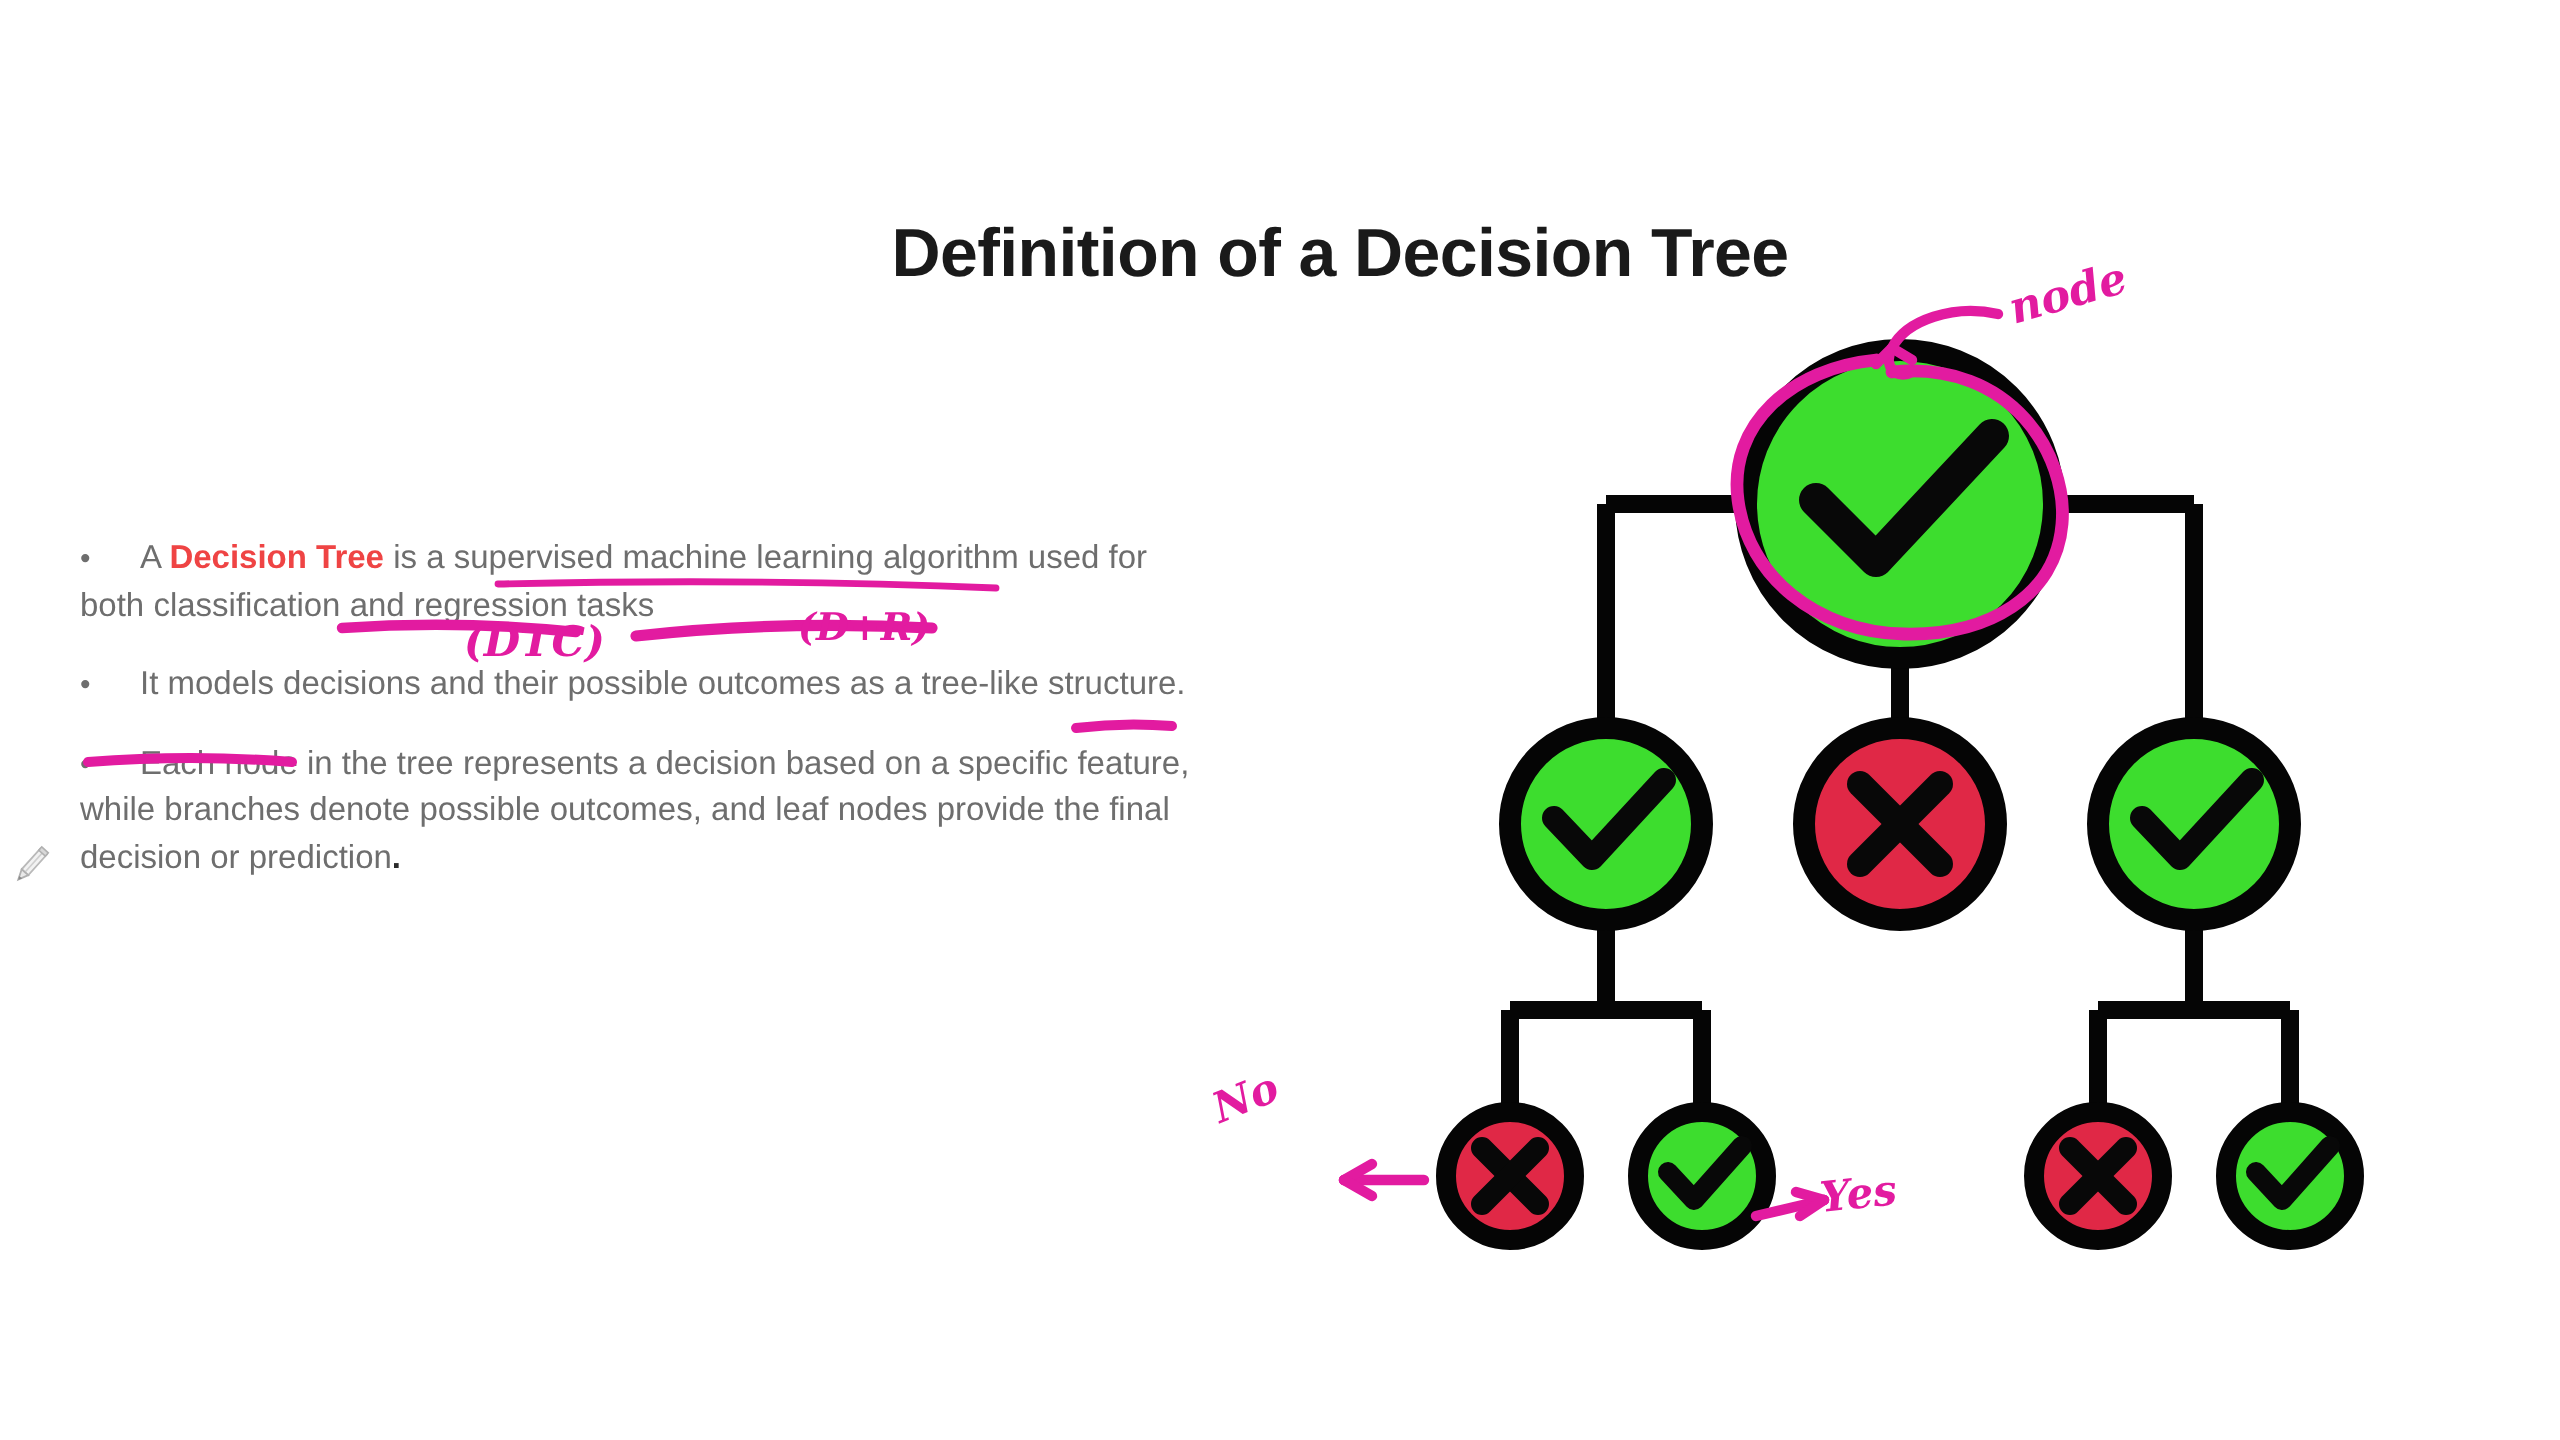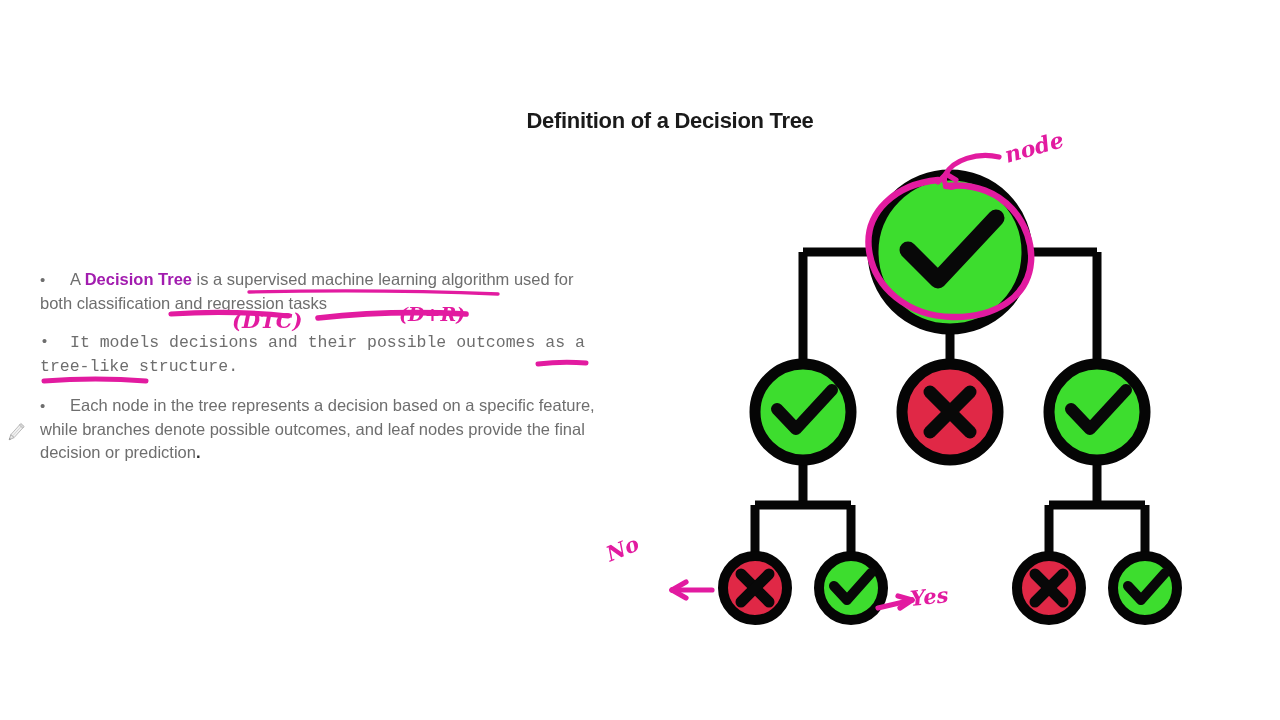--- a/index.html
+++ b/index.html
@@ -25,21 +25,21 @@
     background: #ffffff;
   }
 
   
   #title {
     position: absolute;
     left: 300px;
     top: 108px;
     width: 740px;
     text-align: center;
-    font-size: 22px;
+    font-size: 34px;
     font-weight: bold;
     color: #1a1a1a;
     letter-spacing: -0.3px;
     font-family: "Liberation Sans", sans-serif;
     white-space: nowrap;
   }
 
   
   #bullets {
     position: absolute;
@@ -60,21 +60,21 @@
     display: inline-block;
     width: 30px;
     color: #6e6e6e;
     font-size: 15px;
     vertical-align: top;
   }
   .bullet .txt {
     display: inline;
   }
   .bullet b {
-    color: #a21caf;
+    color: #ef4444;
     font-weight: bold;
   }
   .bullet .tail {
     color: #2b2b2b;
     font-weight: bold;
   }
 
   
   #pencil-cursor {
     position: absolute;
@@ -125,21 +125,21 @@
 <div id="slide">
 
   <div id="title">Definition of a Decision Tree</div>
 
   <div id="bullets">
 
     <div class="bullet">
       <span class="dot">•</span><span class="txt">A <b>Decision Tree</b><span> is a supervised machine learning algorithm used for both classification and regression tasks</span></span>
     </div>
 
-    <div class="bullet" style="margin-top:10px;font-family:Liberation Mono, monospace;">
+    <div class="bullet" style="margin-top:10px;">
       <span class="dot">•</span><span class="txt">It models decisions and their possible outcomes as a tree-like structure.</span>
     </div>
 
     <div class="bullet" style="">
       <span class="dot">•</span><span class="txt">Each node in the tree represents a decision based on a specific feature, while branches denote possible outcomes, and leaf nodes provide the final decision or prediction</span><span class="tail">.</span>
     </div>
 
   </div>
 
   <div id="pencil-cursor">

